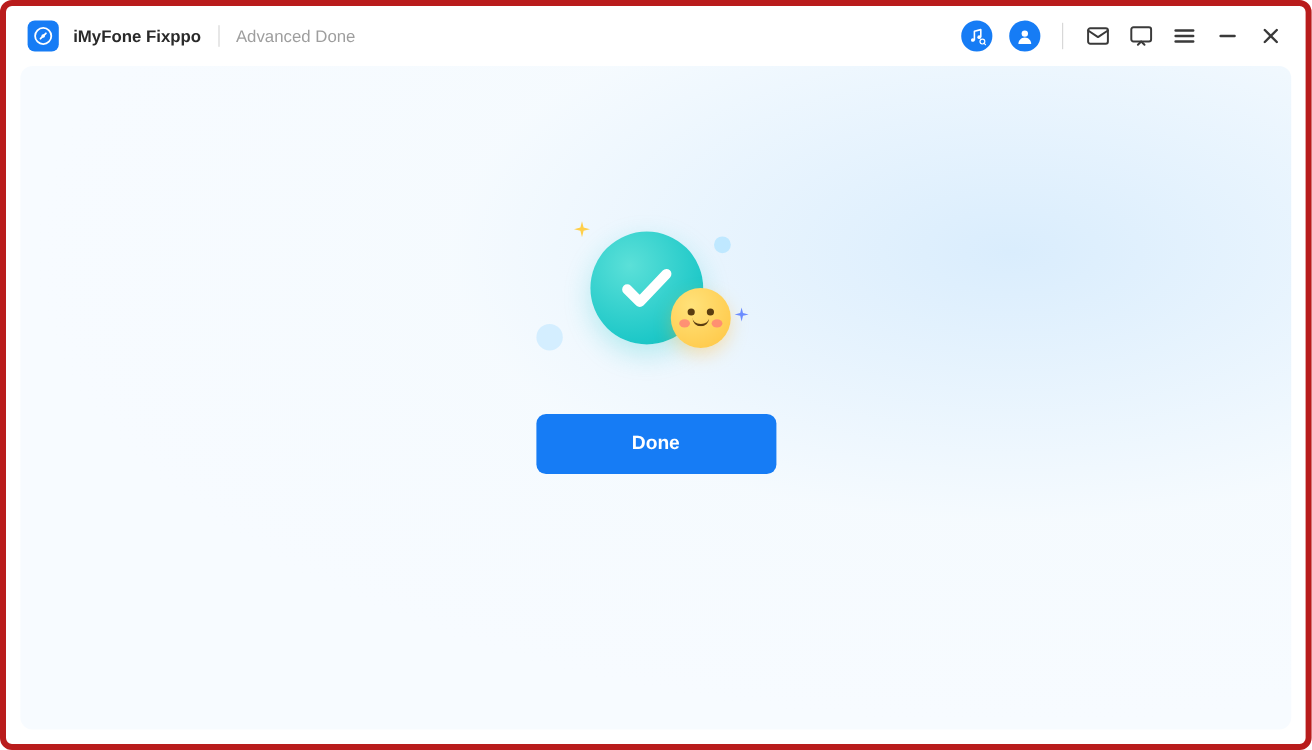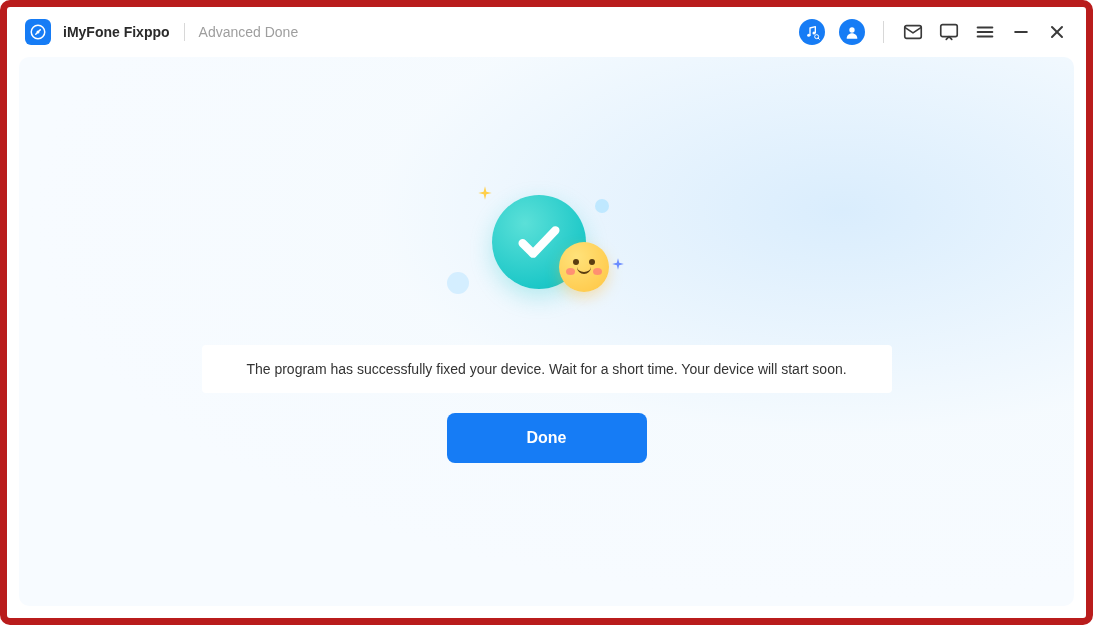--- a/index.html
+++ b/index.html
@@ -6,21 +6,21 @@
     body {
       font-family: -apple-system, BlinkMacSystemFont, "Segoe UI", Arial, sans-serif;
       width: 1093px;
       height: 625px;
       background: #fff;
       overflow: hidden;
     }
     .window {
       width: 100%;
       height: 100%;
-      border: 7px solid #b91c1c;
+      border: 5px solid #b91c1c;
       border-radius: 10px;
       display: flex;
       flex-direction: column;
       background: #fff;
       position: relative;
     }
     .titlebar {
       height: 50px;
       display: flex;
       align-items: center;
@@ -299,19 +299,18 @@
         <div class="mouth"></div>
       </div>
       <div class="dot-light-blue"></div>
       <div class="sparkle-blue">
         <svg width="14" height="14" viewBox="0 0 24 24">
             <path d="M12 2l2 8 8 2-8 2-2 8-2-8-8-2 8-2z" fill="#6b8cff"></path>
           </svg>
       </div>
     </div>
 
-    <div class="message-box">The program has successfully fixed your device. Wait for a short time. Your device will start soon.</div>
 
     <button class="done-button">Done</button>
 
   </div>
 
 </div>
 
 </body></html>

